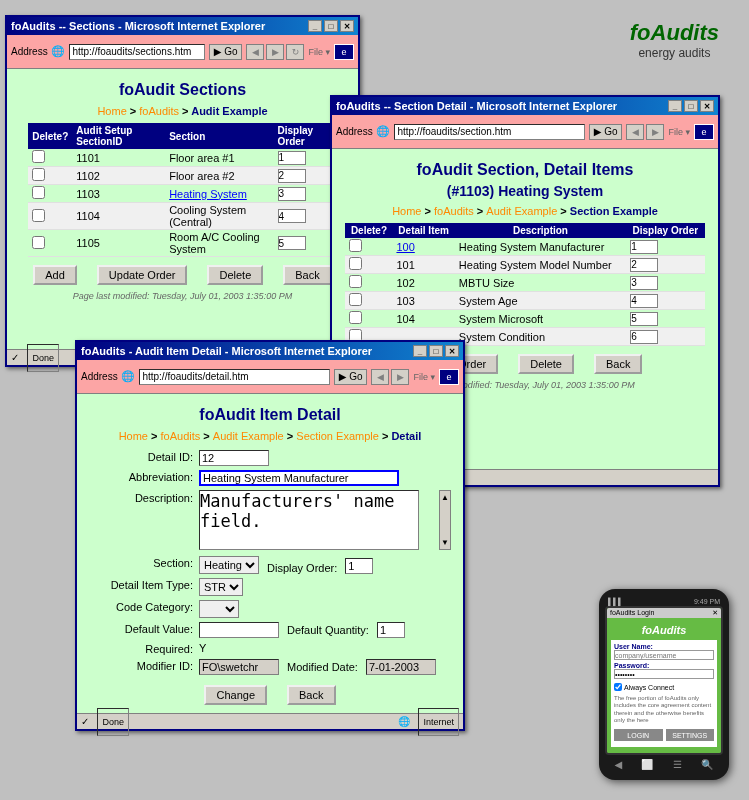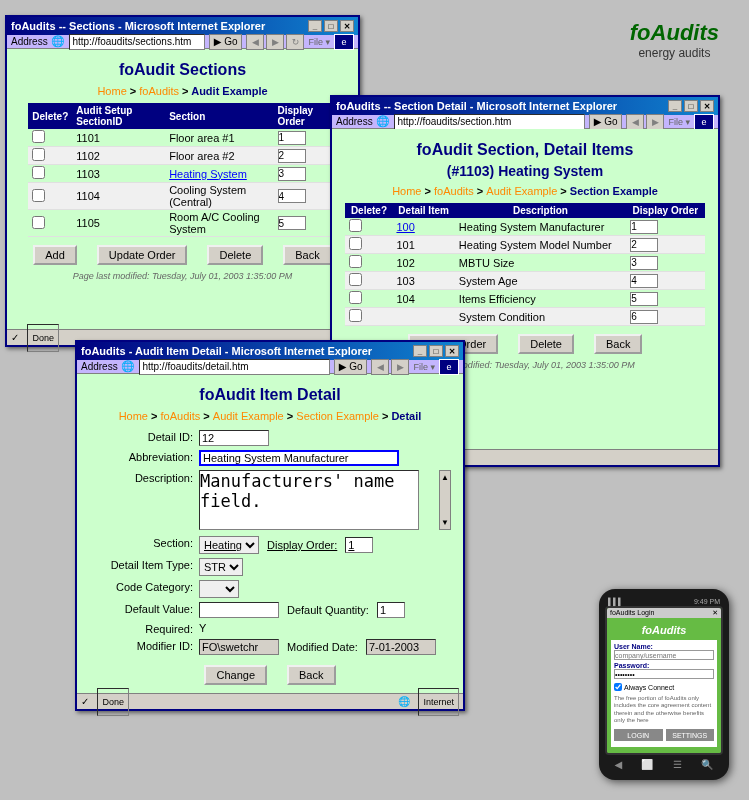--- a/index.html
+++ b/index.html
@@ -48,27 +48,27 @@
       border: 1px solid #808080;
       font-size: 8px;
       display: flex;
       align-items: center;
       justify-content: center;
       cursor: pointer;
       color: #000;
     }
 
     .ie-toolbar {
-      background: #c4b5fd;
+      background: #fca5a5;
       border-bottom: 1px solid #808080;
       padding: 2px 4px;
       display: flex;
       align-items: center;
       gap: 4px;
-      height: 14px;
+      height: 34px;
     }
     .address-label {
       font-size: 10px;
       color: #000;
     }
     .address-bar {
       flex: 1;
       height: 16px;
       border: 1px inset #808080;
       background: white;
@@ -586,21 +586,21 @@
     </tr>
           <tr>
       <td><input type="checkbox" style=""></td>
       <td>103</td>
       <td>System Age</td>
       <td><input type="text" class="table-input" value="4" style=""></td>
     </tr>
           <tr>
       <td><input type="checkbox" style=""></td>
       <td>104</td>
-      <td>Items Efficiency</td>
+      <td>System Microsoft</td>
       <td><input type="text" class="table-input" value="5" style=""></td>
     </tr>
           <tr>
       <td><input type="checkbox" style=""></td>
       <td></td>
       <td>System Condition</td>
       <td><input type="text" class="table-input" value="6" style=""></td>
     </tr>
         </tbody>
     </table>
@@ -676,21 +676,21 @@
         <textarea class="textarea-field text-input-blue" style="">Manufacturers' name field.</textarea>
       </div>
       <div style="width:12px;background:#d4d0c8;border:1px solid #808080;height:60px;display:flex;flex-direction:column;align-items:center;justify-content:space-between;padding:2px 0;">
         <span style="font-size:8px;">▲</span>
         <span style="font-size:8px;">▼</span>
       </div>
     </div>
 
     <div class="form-row">
       <div class="form-label">Section:</div>
-      <div class="form-field" style="display:flex;align-items:center;gap:8px;text-decoration:underline;">
+      <div class="form-field" style="display:flex;align-items:flex-end;gap:8px;">
         <select class="form-select">
           <option>Heating</option>
         </select>
         <span>Display Order:</span>
         <input class="text-input" style="width: 28px;" type="text" value="1">
       </div>
     </div>
     <div class="form-row">
       <div class="form-label">Detail Item Type:</div>
       <div class="form-field">

